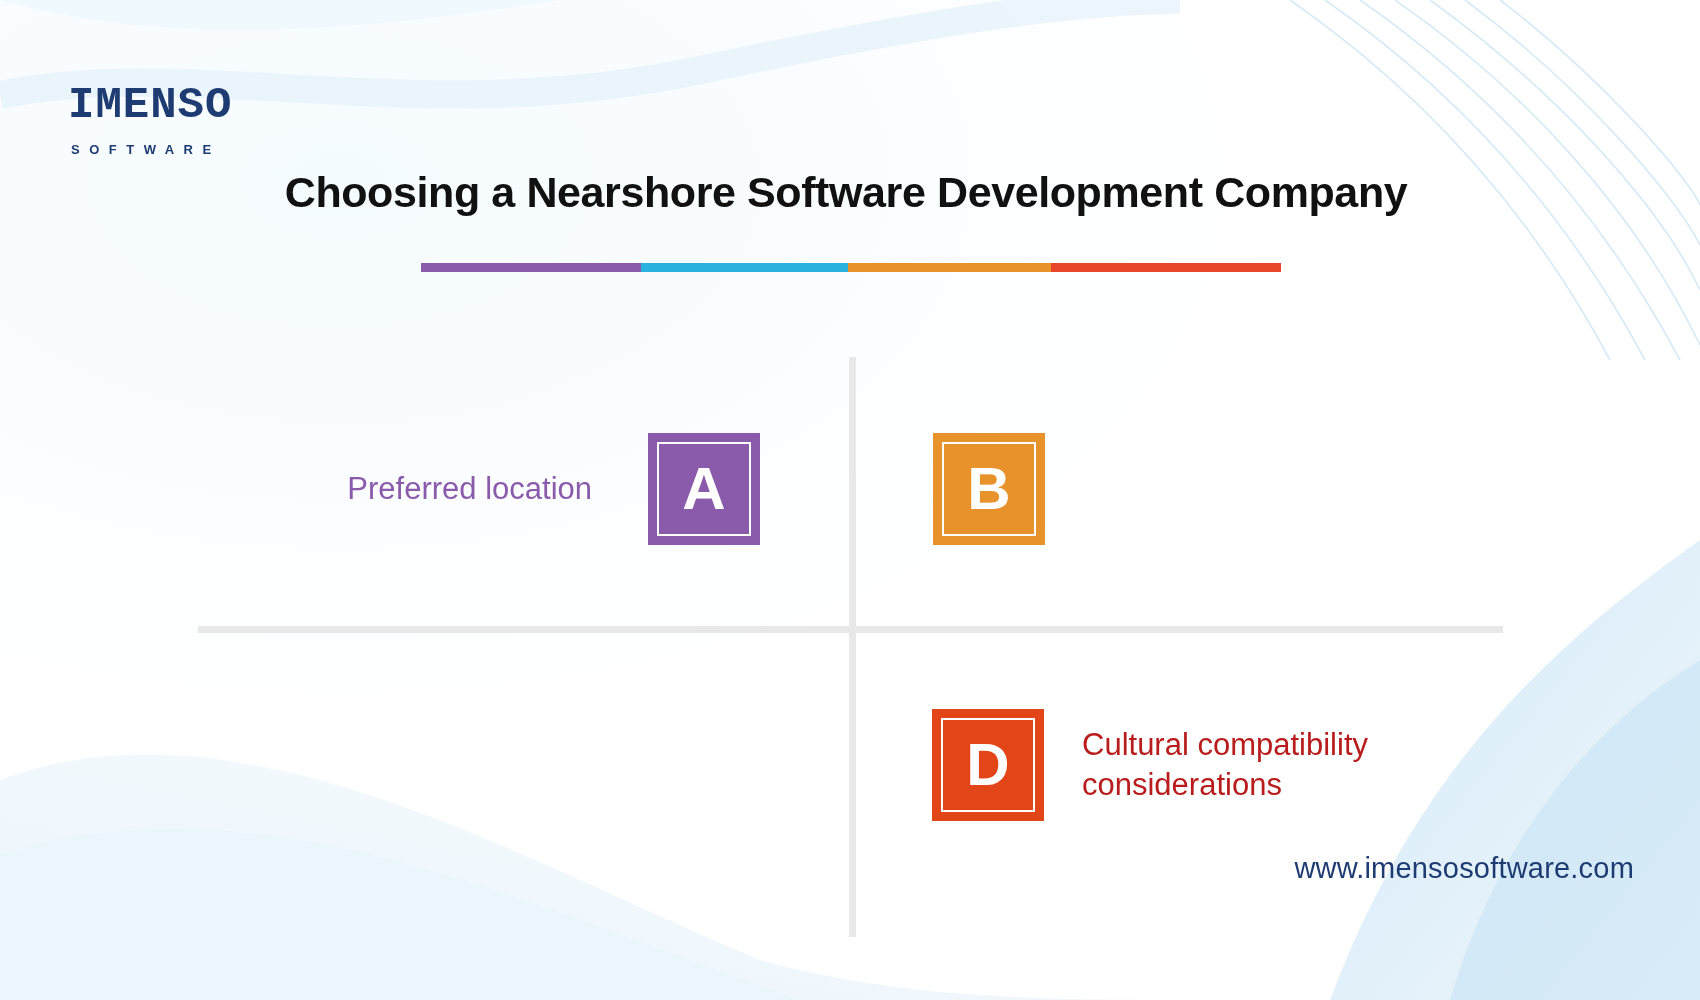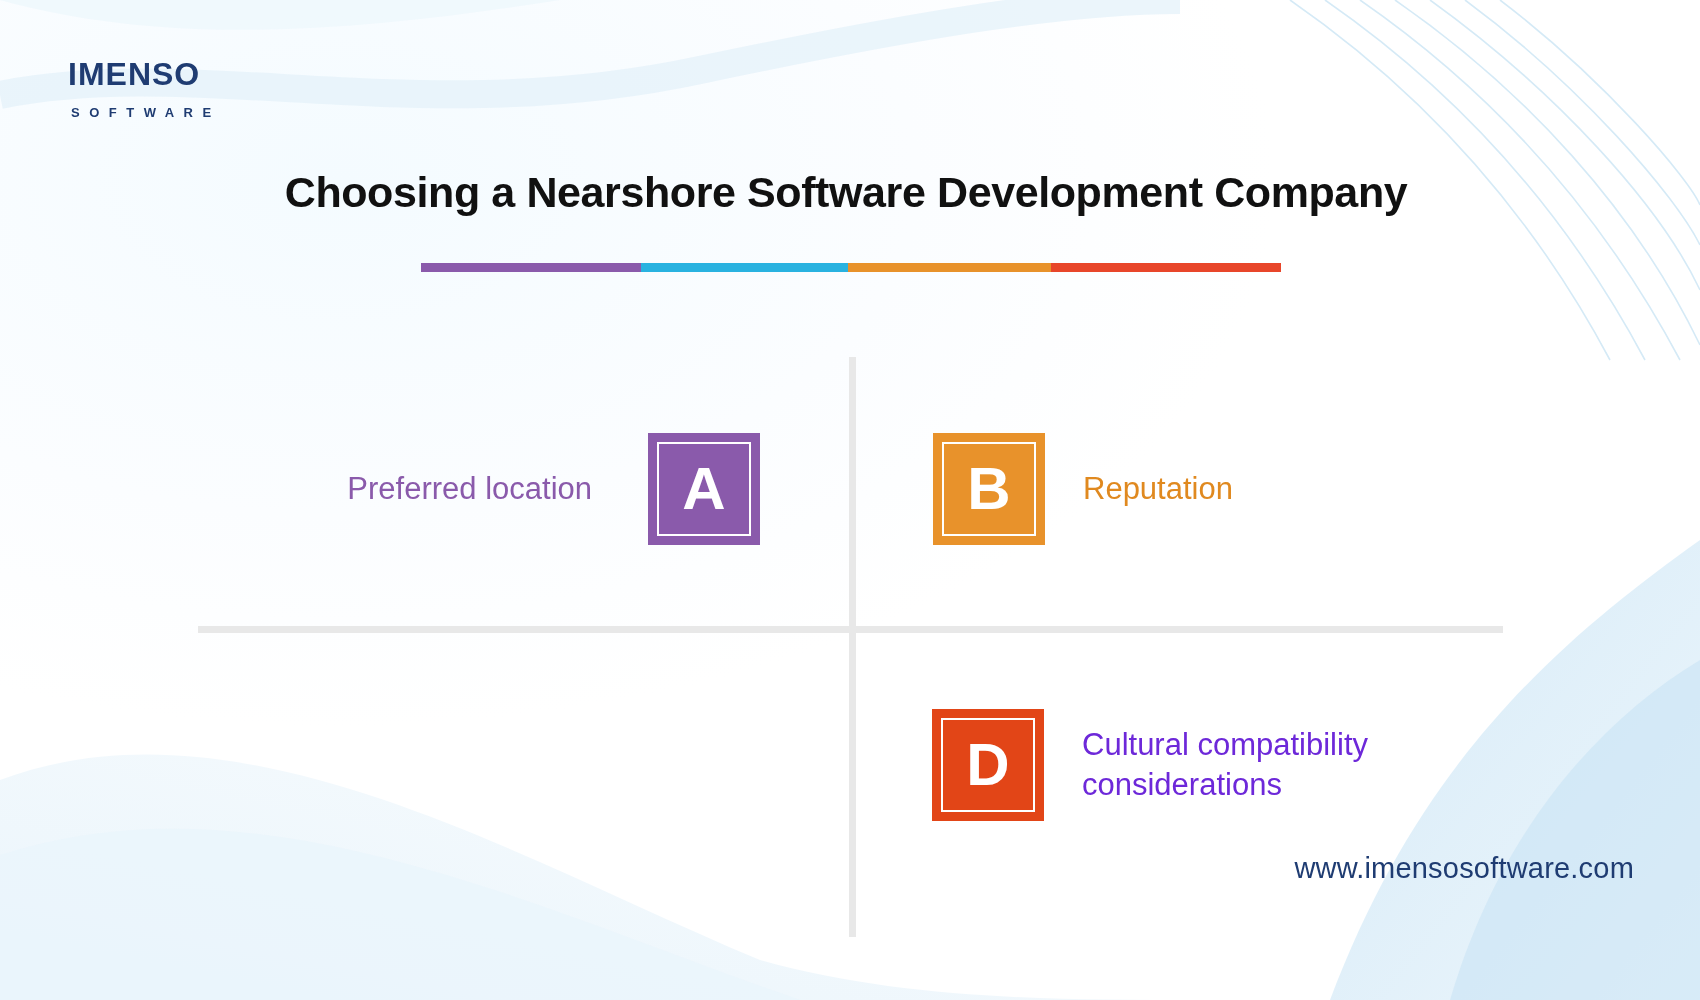--- a/index.html
+++ b/index.html
@@ -39,26 +39,27 @@
   }
 
   
   .logo {
     position: absolute;
     left: 68px;
     top: 58px;
     user-select: none;
   }
   .logo-word {
-    font-family: Liberation Sans, sans-serif;
-    font-weight: bold;
-    font-size: 32px;
+    font-family: Liberation Mono, monospace;
+    font-weight: bold;
+    font-size: 44px;
     letter-spacing: 1px;
     color: #1f3c72;
     line-height: 1;
+    margin-top: 25px;
   }
   .logo-sub {
     font-family: "Liberation Sans", sans-serif;
     font-weight: bold;
     font-size: 13px;
     letter-spacing: 9.5px;
     color: #1f3c72;
     margin-top: 9px;
     padding-left: 3px;
   }
@@ -230,27 +231,26 @@
     <div class="label to-left" style="color: rgb(138, 90, 171);">Preferred location</div>
     <div class="tile" style="background: rgb(138, 90, 171);">
       <span class="tile-letter">A</span>
     </div>
   </div>
 
   <div class="item right-label" style="left:933px; top:433px; width:600px;">
     <div class="tile" style="background: rgb(232, 146, 43);">
       <span class="tile-letter">B</span>
     </div>
-    <div class="label to-right" style="color: rgb(224, 137, 31);">Reputation</div>
   </div>
 
 
   <div class="item right-label" style="left:932px; top:709px; width:640px;">
     <div class="tile" style="background: rgb(226, 69, 23);">
       <span class="tile-letter">D</span>
     </div>
-    <div class="label to-right" style="color: #6d28d9;">Cultural compatibility
+    <div class="label to-right" style="color: #b91c1c;">Cultural compatibility
 considerations</div>
   </div>
 
   <div class="footer-url" style="color: rgb(31, 60, 114);">www.imensosoftware.com</div>
 
 </div>
 
 </body></html>

